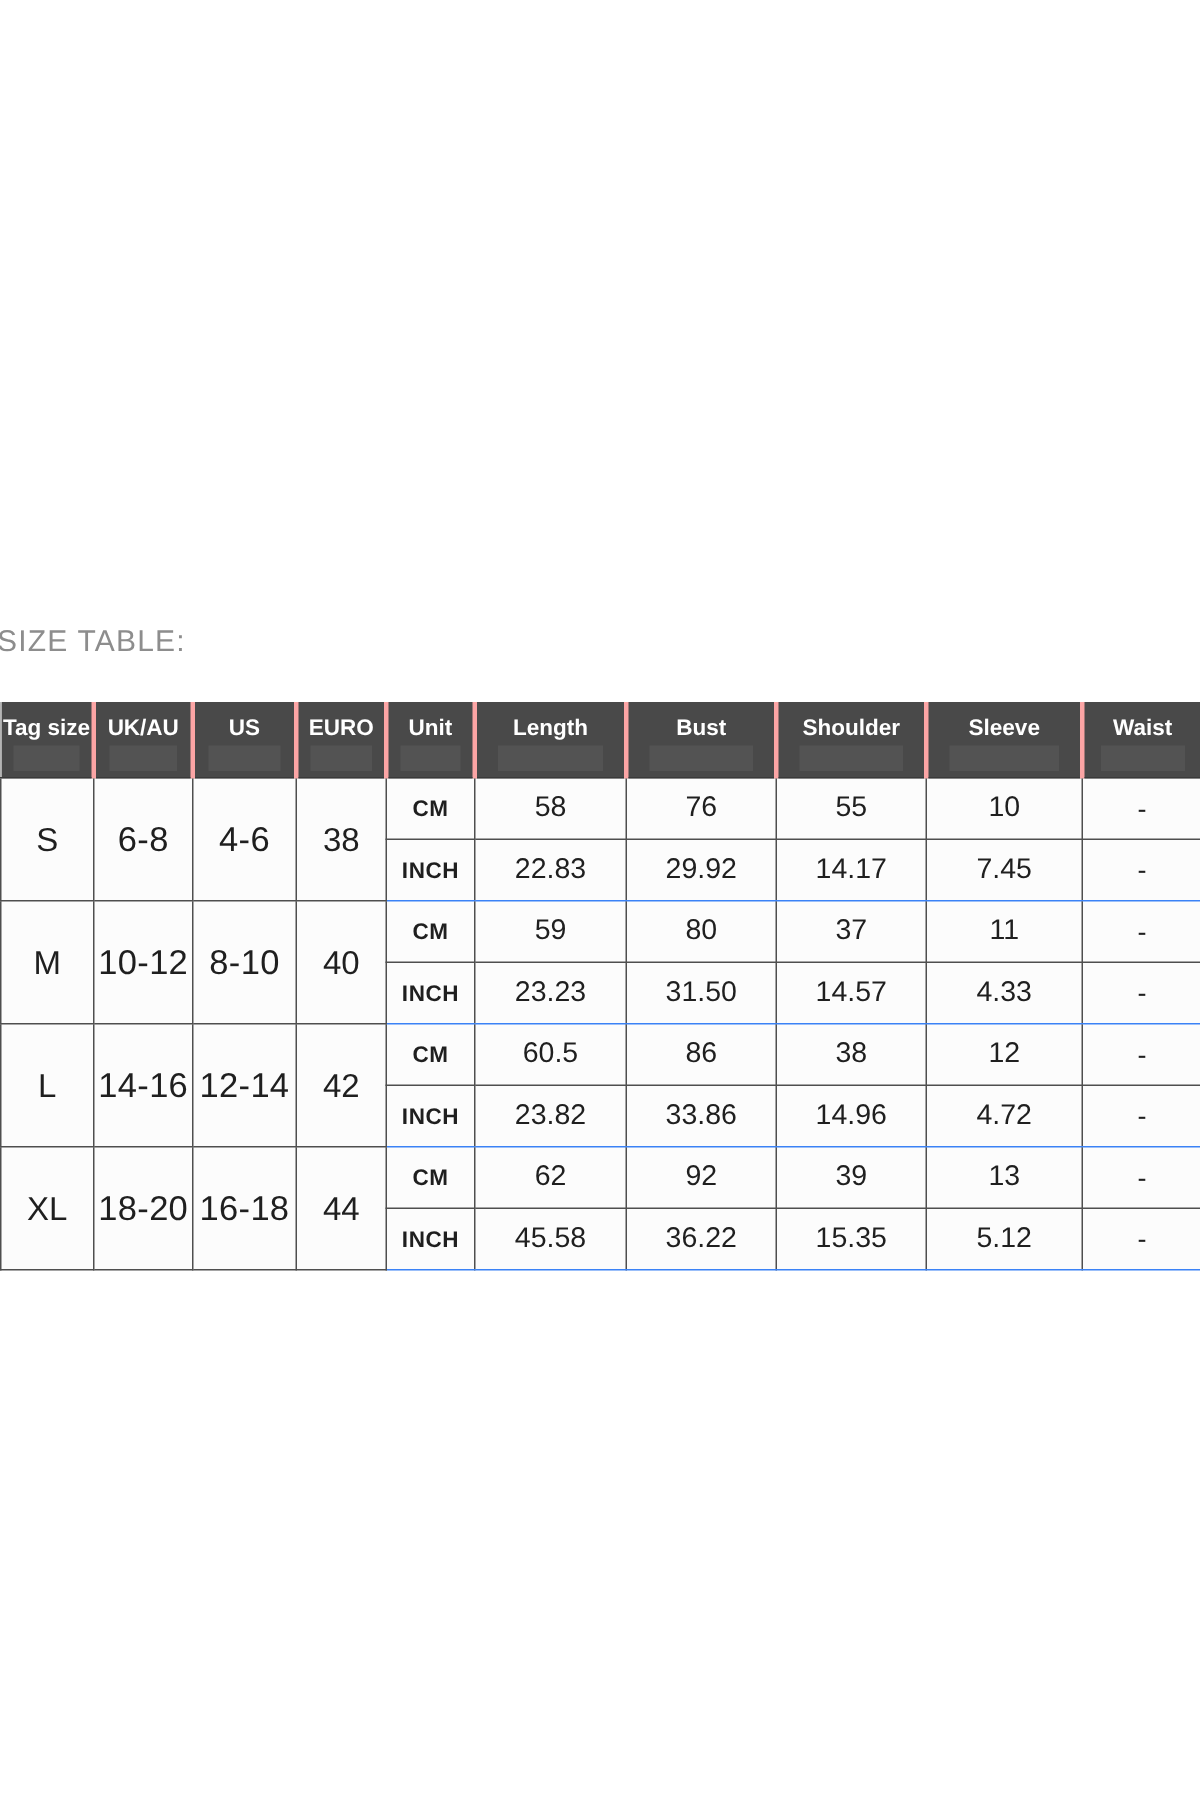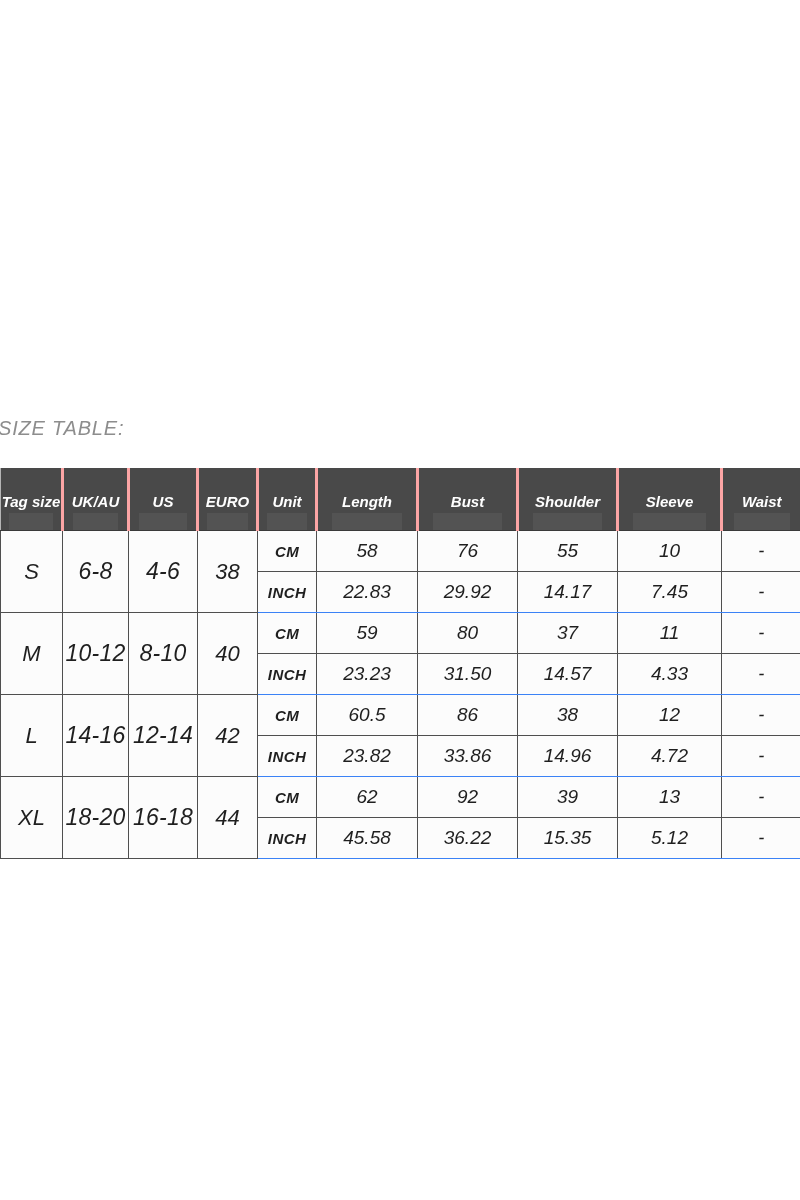--- a/index.html
+++ b/index.html
@@ -7,21 +7,20 @@
     padding: 0;
     background: #ffffff;
     font-family: "Liberation Sans", sans-serif;
   }
   .canvas {
     position: relative;
     width: 800px;
     height: 1200px;
     background: #ffffff;
     overflow: hidden;
-    font-style: italic;
   }
   .size-title {
     position: absolute;
     left: -2px;
     top: 417px;
     font-size: 20px;
     letter-spacing: 0.8px;
     color: #8d8d8d;
     white-space: nowrap;
   }
@@ -42,21 +41,21 @@
     padding: 0;
     vertical-align: top;
     border-left: 3px solid #fca5a5;
     border-bottom: 1px solid #3a3a3a;
   }
   table.size-table th:first-child { border-left: 1px solid #b5b5b5; }
   table.size-table th .hwrap {
     display: flex;
     flex-direction: column;
     align-items: center;
-    padding-top: 25px;
+    padding-top: 9px;
   }
   table.size-table th .hpatch {
     margin-top: 3px;
     width: 72%;
     height: 17px;
     background: rgba(255,255,255,0.06);
   }
   table.size-table td {
     border: 1px solid #4f4f4f;
     background: #fcfcfc;

